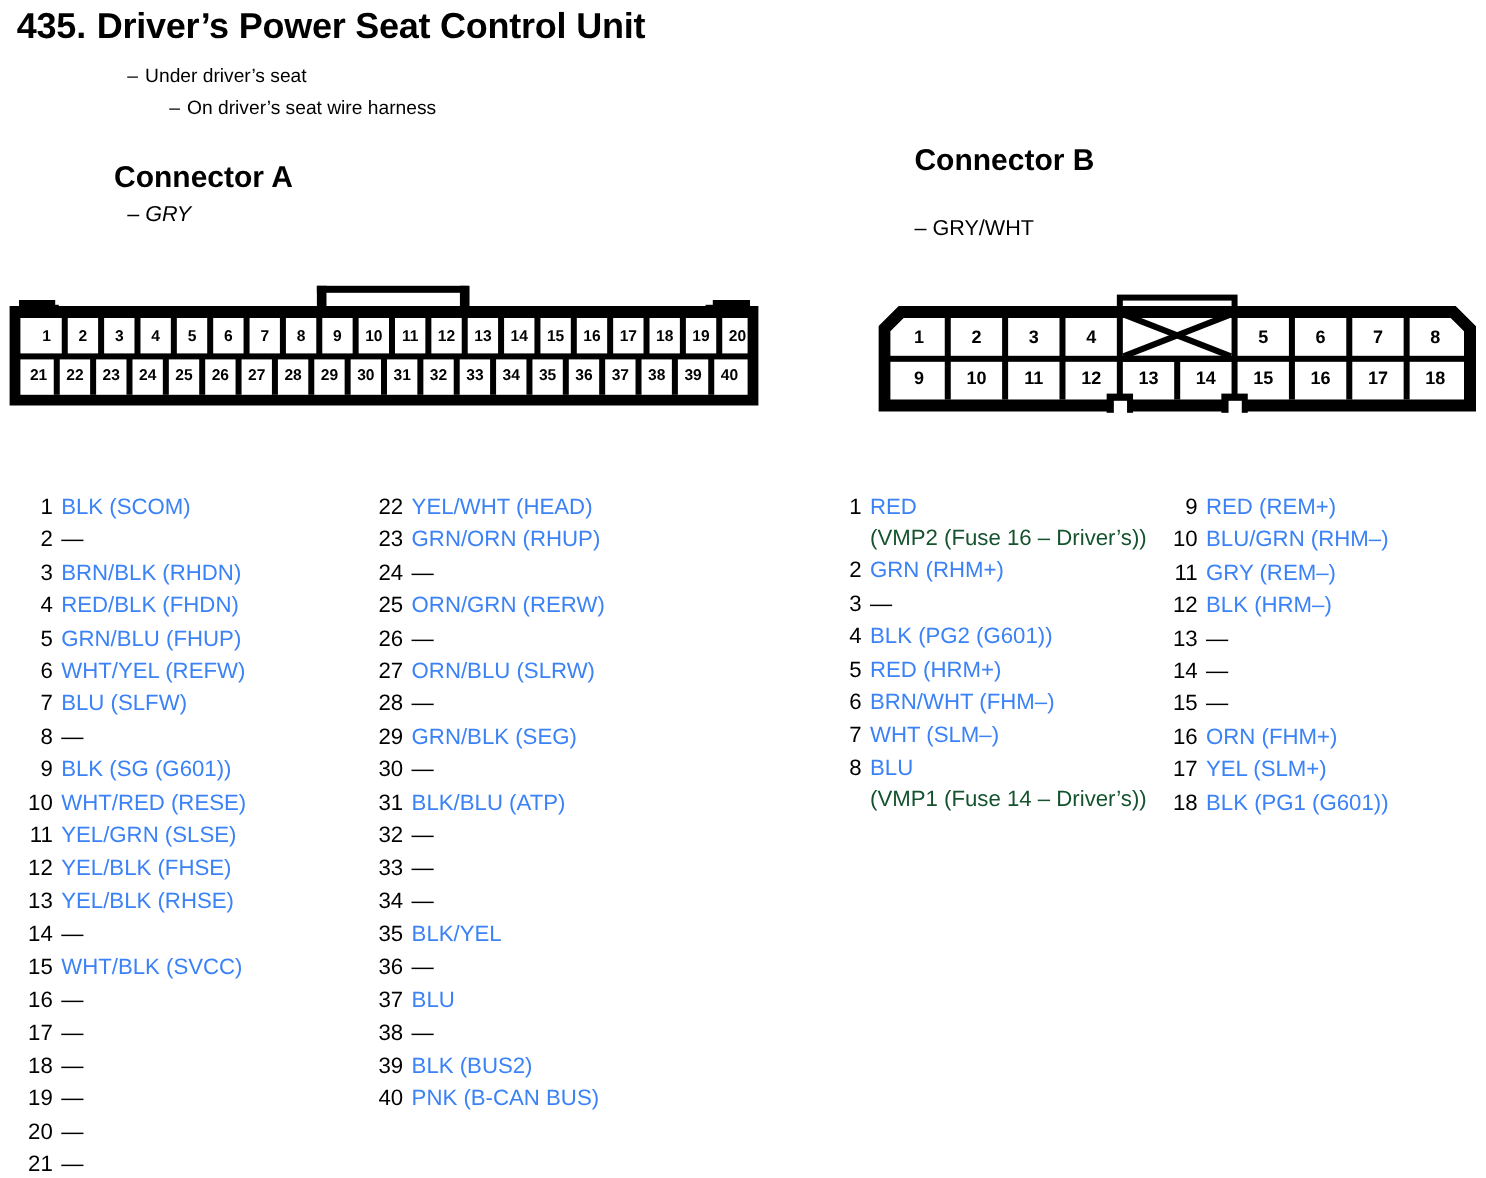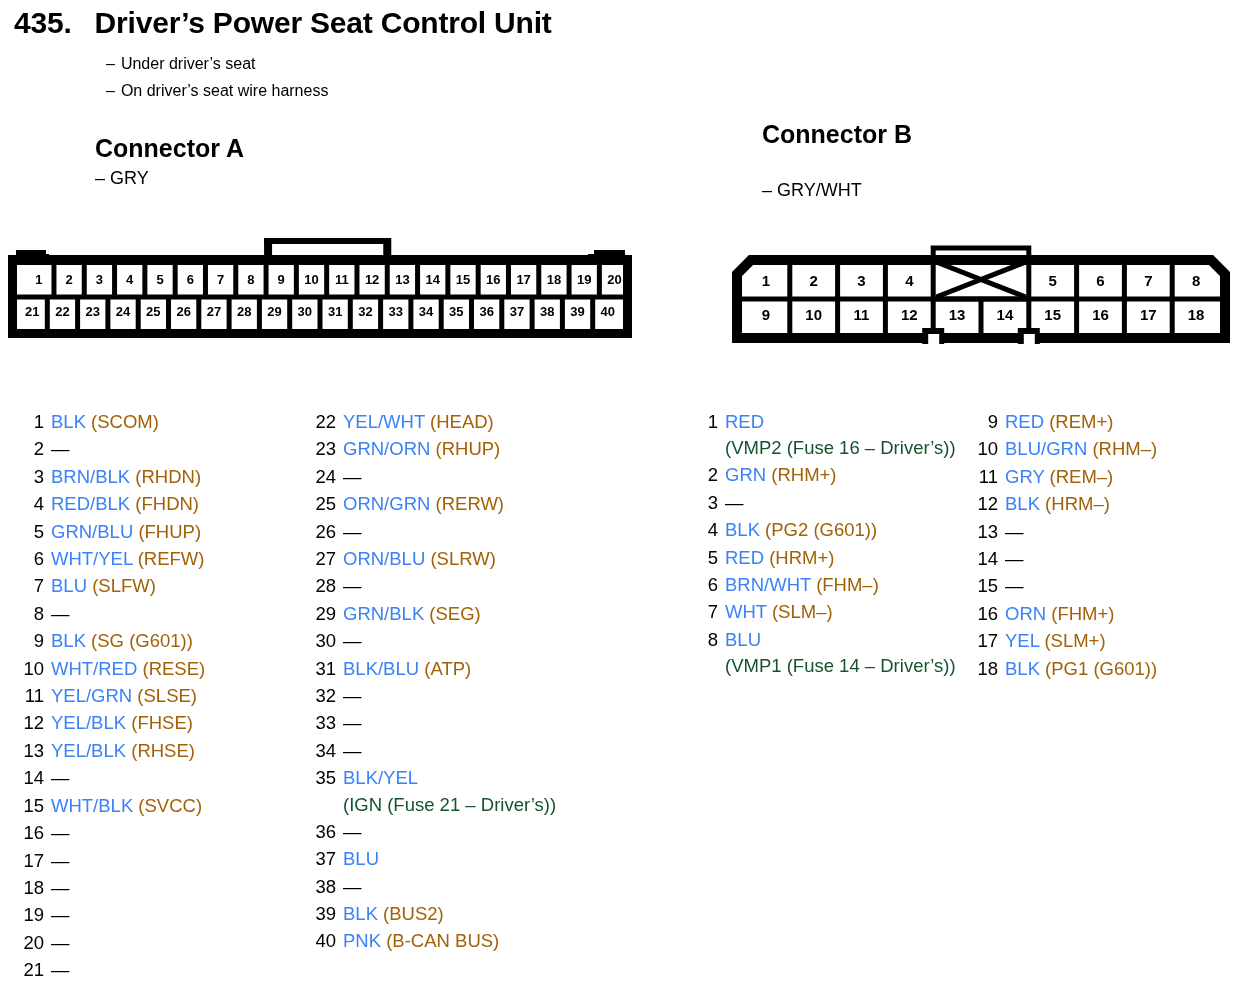--- a/index.html
+++ b/index.html
@@ -19,46 +19,46 @@
   
   #page-title {
     position: absolute;
     left: 14px;
     top: 6px;
     font-size: 30px;
     font-weight: bold;
     letter-spacing: -0.2px;
     white-space: nowrap;
   }
-  #title-num { margin-right: 23px; }
+  #title-num { margin-right: 9px; }
 
   .bullet-line {
     position: absolute;
     left: 106px;
     font-size: 16px;
     white-space: nowrap;
   }
   #bullet-0 { top: 55px; }
-  #bullet-1 { top: 82px; }
+  #bullet-1 { top: 82px; margin-left: 35px; }
   .dash { margin-right: 6px; }
 
   
   .conn-heading {
     position: absolute;
     font-size: 25px;
     font-weight: bold;
     white-space: nowrap;
   }
   .conn-sub {
     position: absolute;
     font-size: 18px;
     white-space: nowrap;
   }
   #connA-heading { left: 95px;  top: 134px; }
-  #connA-sub     { left: 95px;  top: 168px; }
+  #connA-sub     { left: 106px;  top: 168px; font-style: italic; }
   #connB-heading { left: 762px; top: 120px; }
   #connB-sub     { left: 762px; top: 168px; margin-top: 12px; }
 
   
   .conn-figure { position: absolute; }
   #connA-figure { left: 8px;  top: 238px; }
   #connB-figure { left: 732px; top: 240px; }
 
   
   .pin-list { position: absolute; }
@@ -78,21 +78,21 @@
     width: 26px;
     text-align: right;
     flex: 0 0 auto;
     color: #000;
   }
   .pin-body {
     margin-left: 7px;
     flex: 0 0 auto;
   }
   .pin-color { color: #3b82f6; }
-  .pin-circuit { color: #a16207; }
+  .pin-circuit { color: #3b82f6; }
   .pin-empty { color: #000000; letter-spacing: 0px; }
   .pin-wrap {
     display: block;
     color: #14532d;
     line-height: 26px;
   }
 </style>
 </head>
 <body>
 
@@ -389,21 +389,21 @@
     <div class="pin-row">
       <span class="pin-num">33</span>
       <span class="pin-body"><span class="pin-empty">—</span></span>
     </div>
     <div class="pin-row">
       <span class="pin-num">34</span>
       <span class="pin-body"><span class="pin-empty">—</span></span>
     </div>
     <div class="pin-row">
       <span class="pin-num">35</span>
-      <span class="pin-body"><span class="pin-color">BLK/YEL</span><span class="pin-wrap">(IGN (Fuse 21 – Driver’s))</span></span>
+      <span class="pin-body"><span class="pin-color">BLK/YEL</span></span>
     </div>
     <div class="pin-row">
       <span class="pin-num">36</span>
       <span class="pin-body"><span class="pin-empty">—</span></span>
     </div>
     <div class="pin-row">
       <span class="pin-num">37</span>
       <span class="pin-body"><span class="pin-color">BLU</span></span>
     </div>
     <div class="pin-row">

